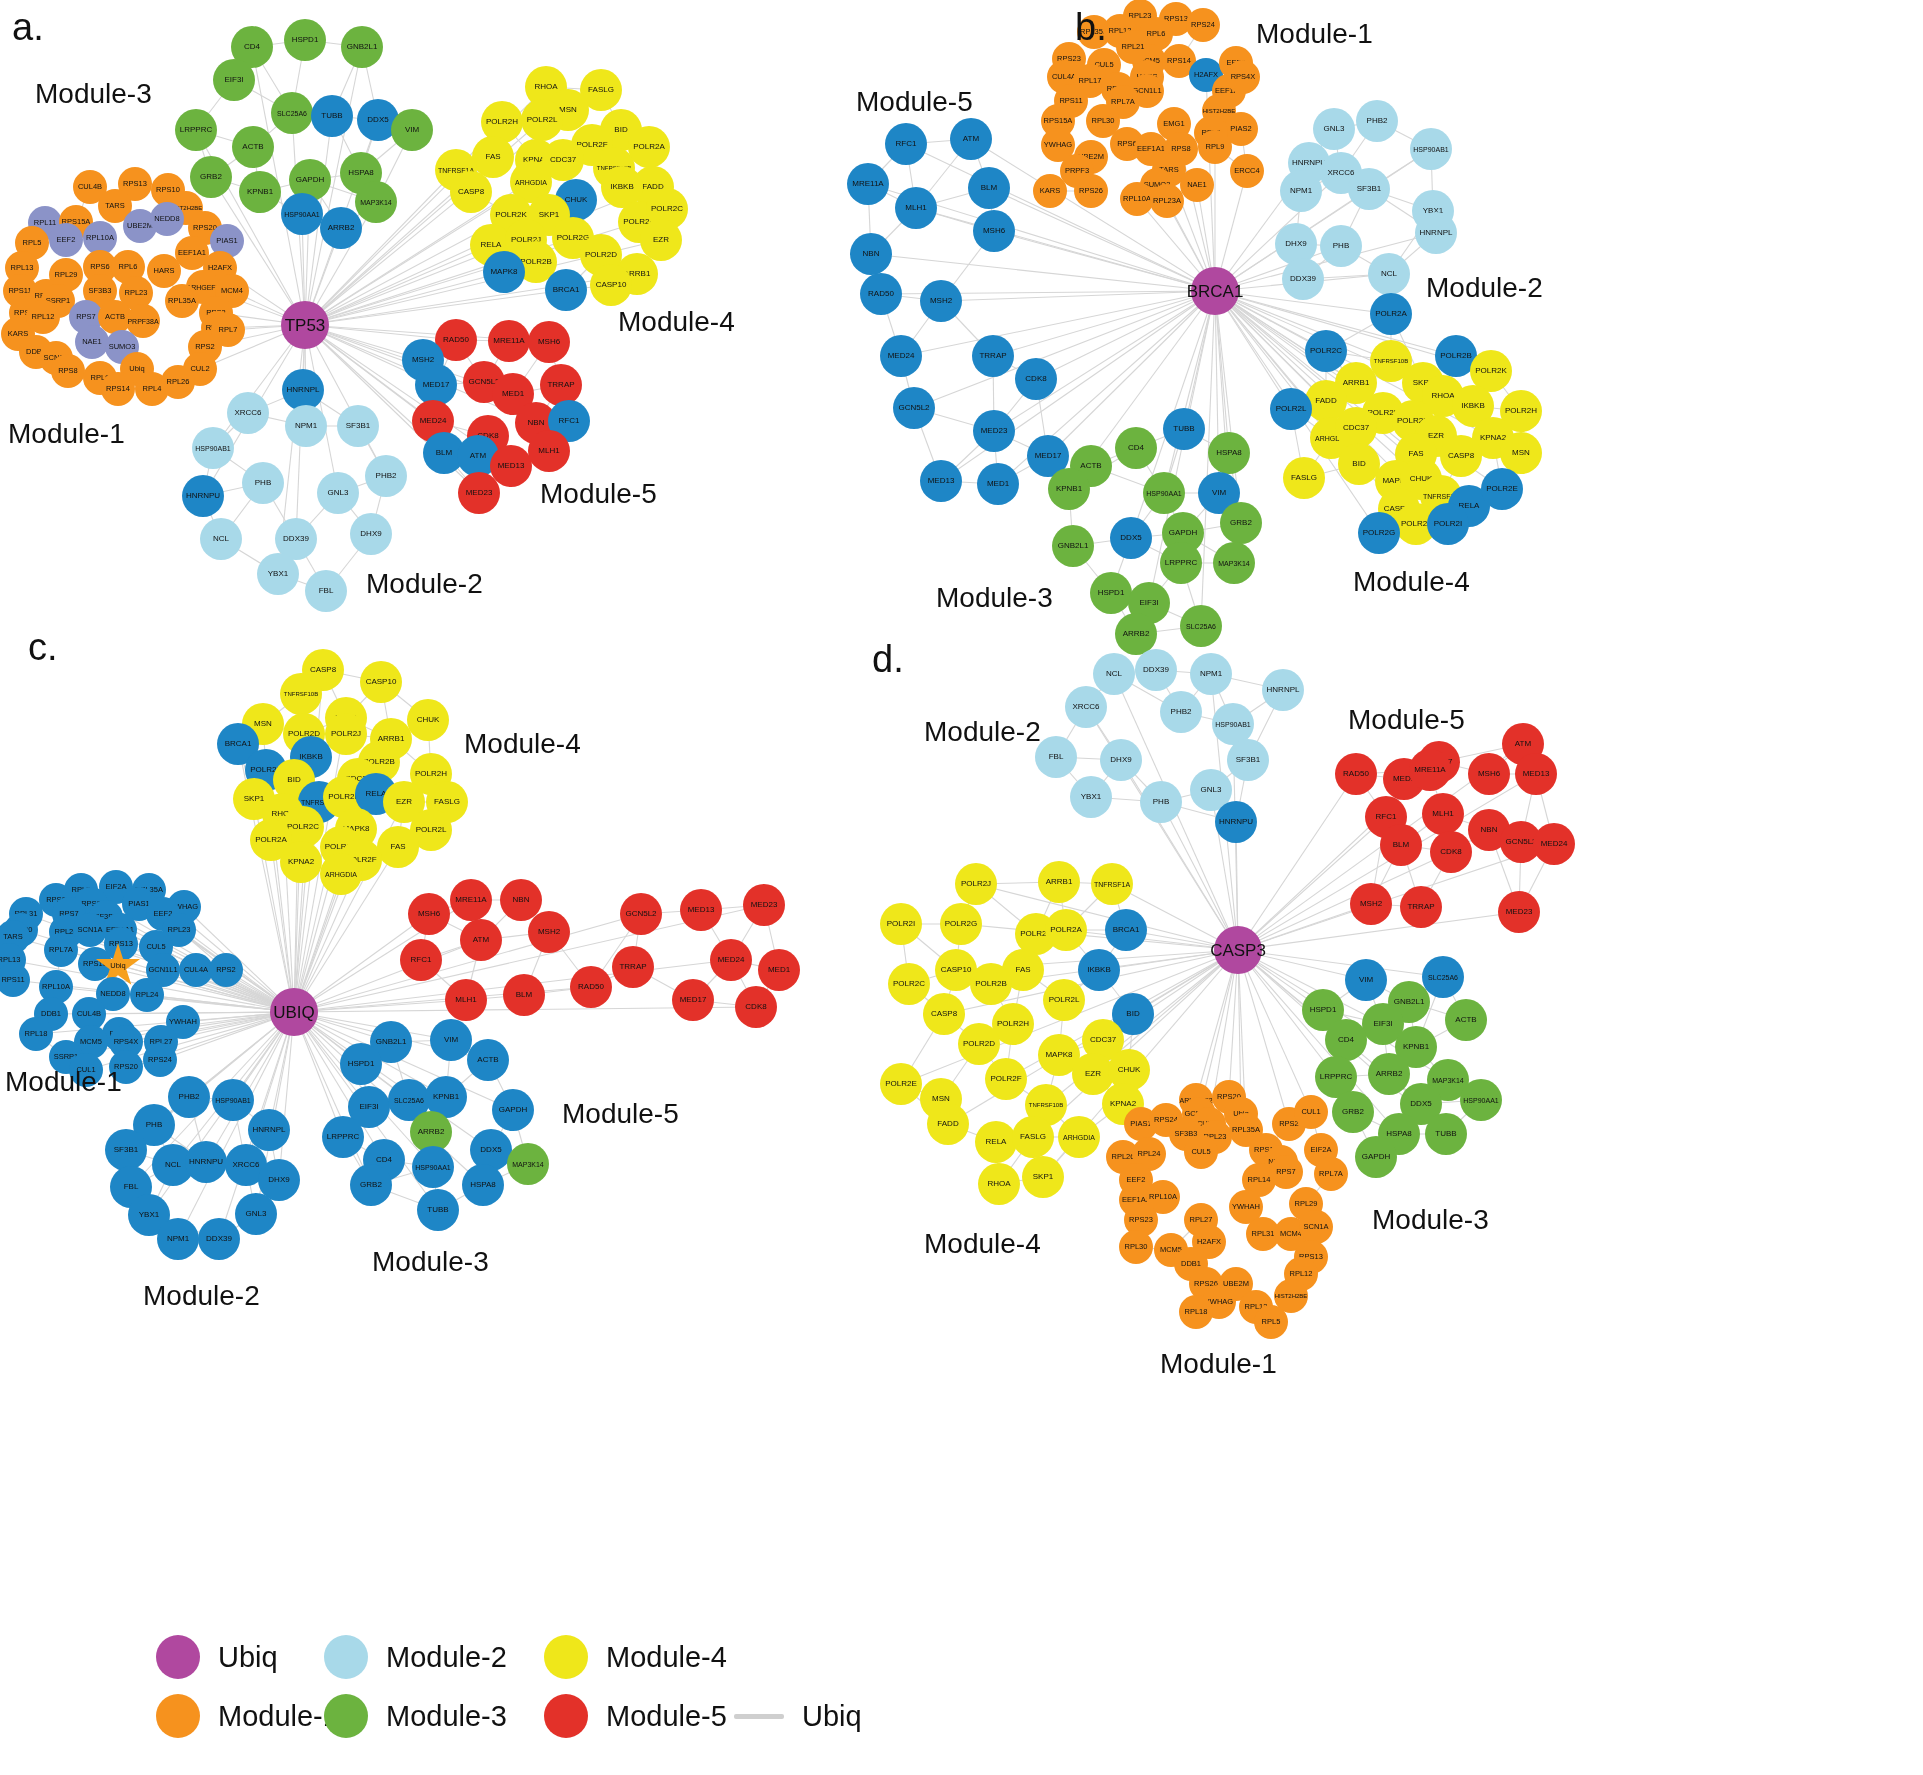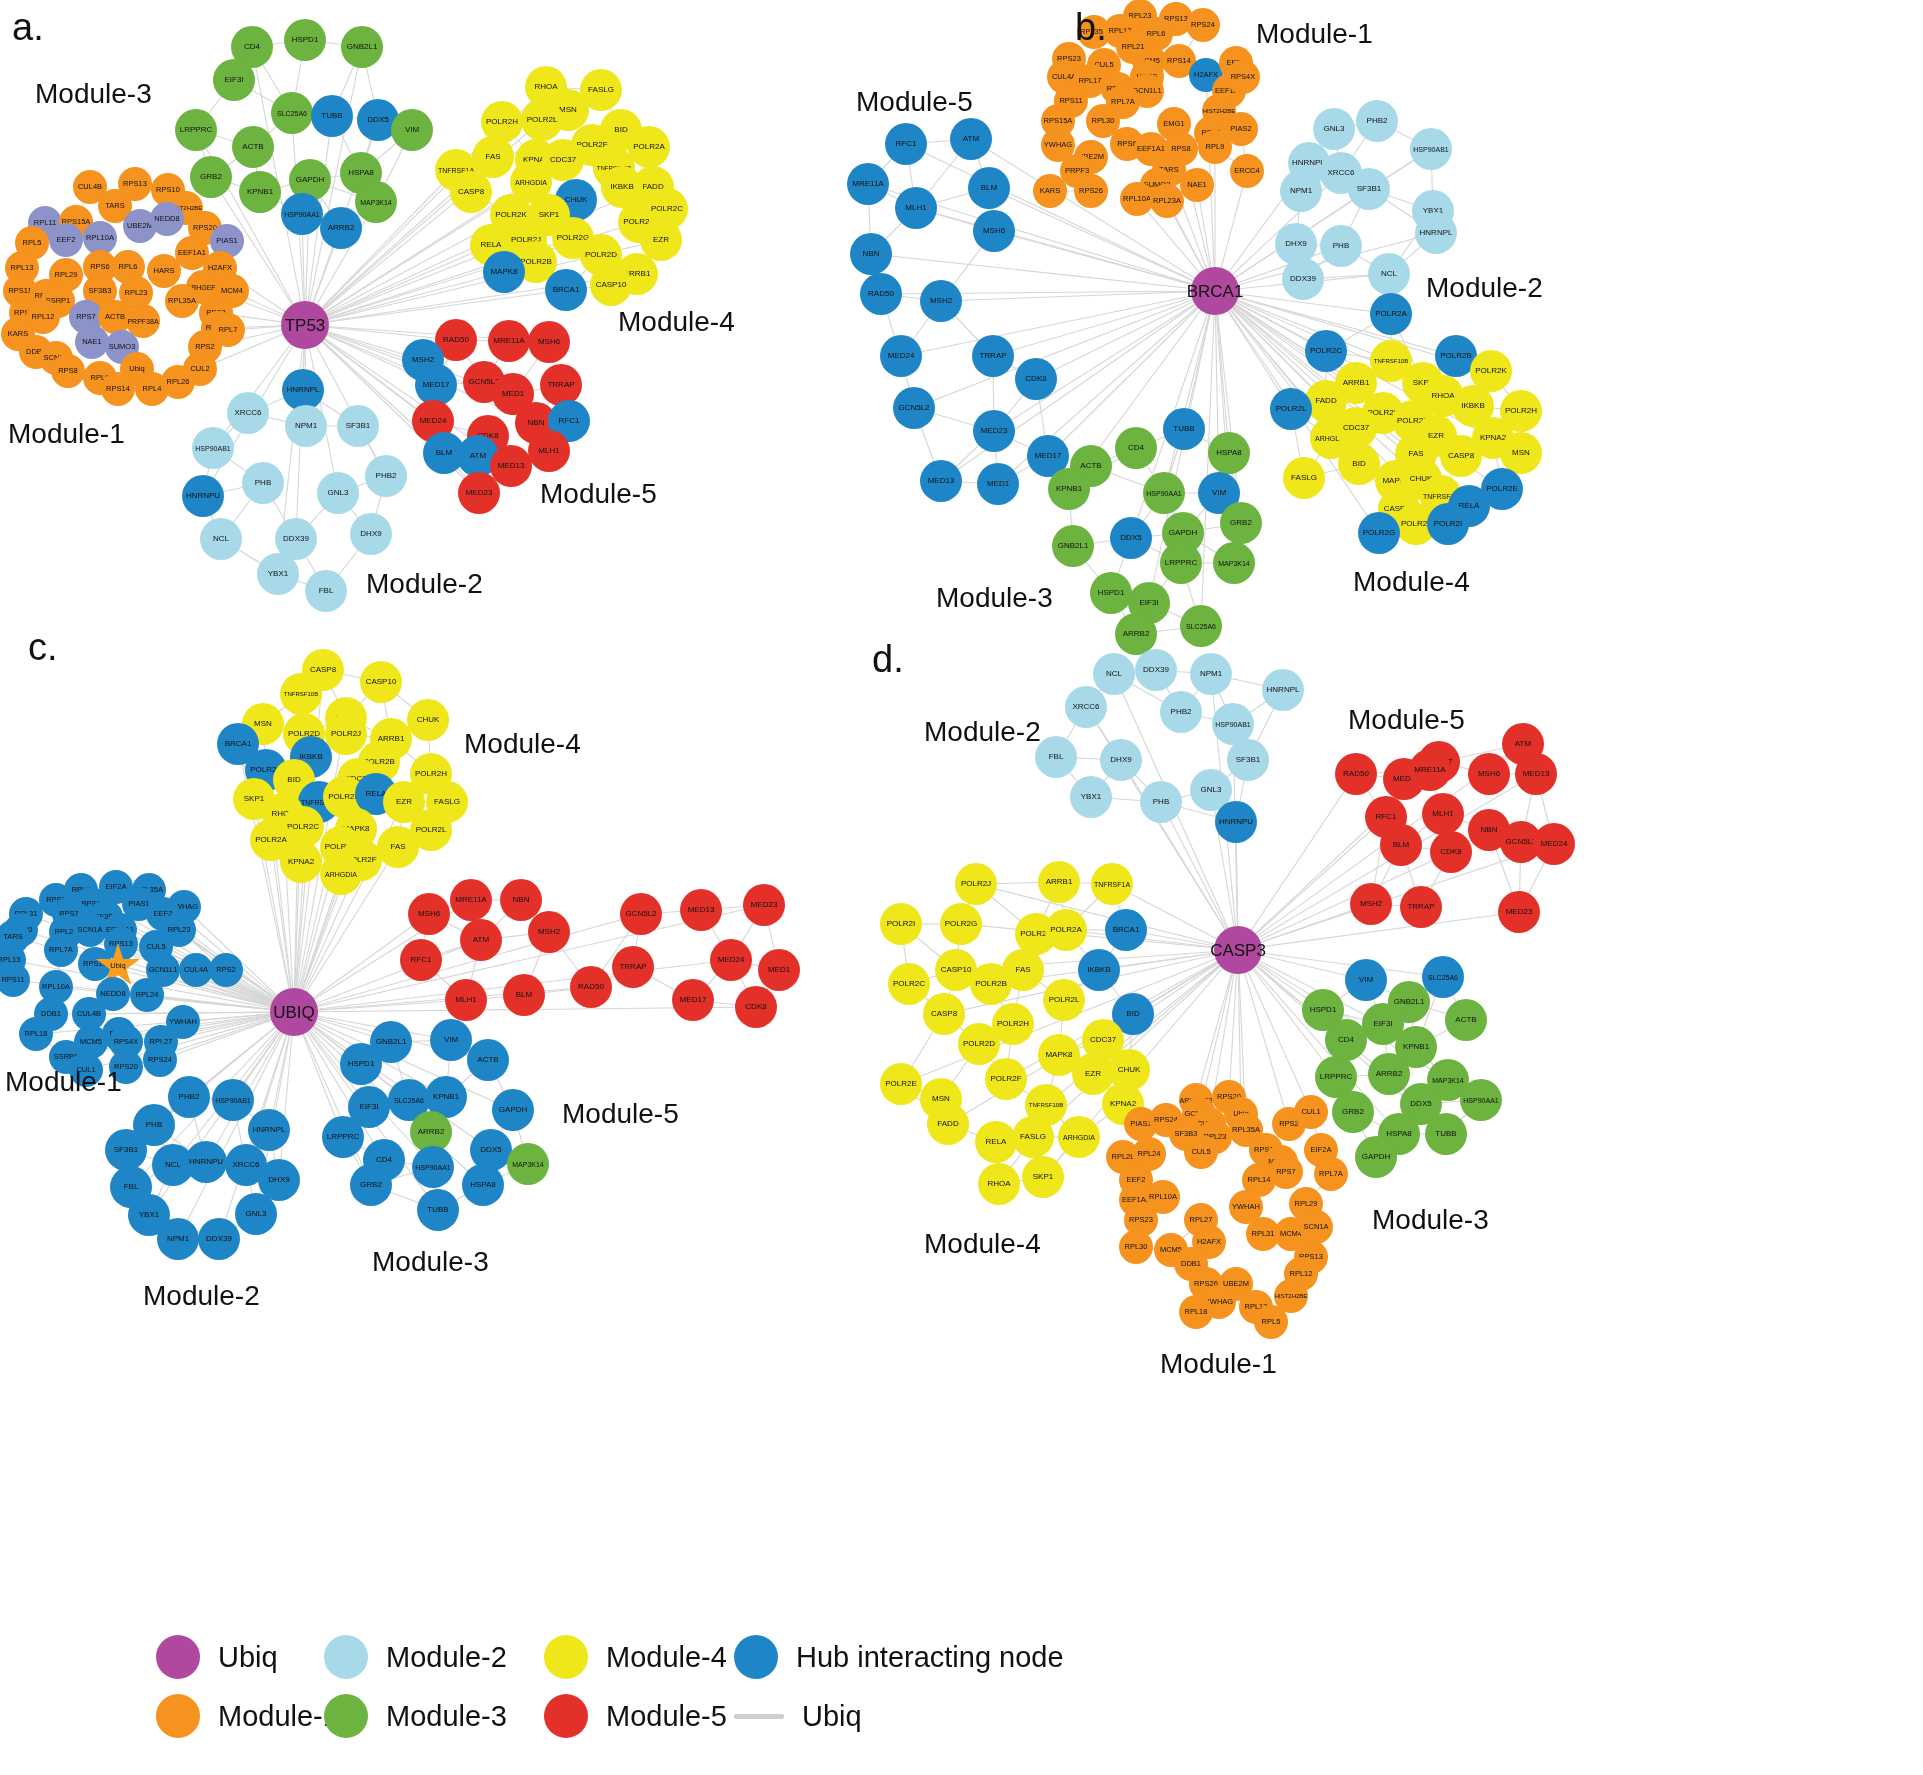--- a/index.html
+++ b/index.html
@@ -1099,24 +1099,20 @@
       <span class="legend-label">Ubiq</span>
     </div>
     <div class="legend-item" style="left:324px;top:1634px">
       <span class="swatch" style="background: rgb(168, 217, 233);"></span>
       <span class="legend-label">Module-2</span>
     </div>
     <div class="legend-item" style="left:544px;top:1634px">
       <span class="swatch" style="background: rgb(239, 231, 26);"></span>
       <span class="legend-label">Module-4</span>
     </div>
-    <div class="legend-item" style="left:734px;top:1634px">
-      <span class="swatch" style="background: rgb(30, 134, 198);"></span>
-      <span class="legend-label">Hub interacting node</span>
-    </div>
     <div class="legend-item" style="left:156px;top:1693px">
       <span class="swatch" style="background: rgb(246, 146, 30);"></span>
       <span class="legend-label">Module-1</span>
     </div>
     <div class="legend-item" style="left:324px;top:1693px">
       <span class="swatch" style="background: rgb(108, 179, 63);"></span>
       <span class="legend-label">Module-3</span>
     </div>
     <div class="legend-item" style="left:544px;top:1693px">
       <span class="swatch" style="background: rgb(227, 49, 41);"></span>

